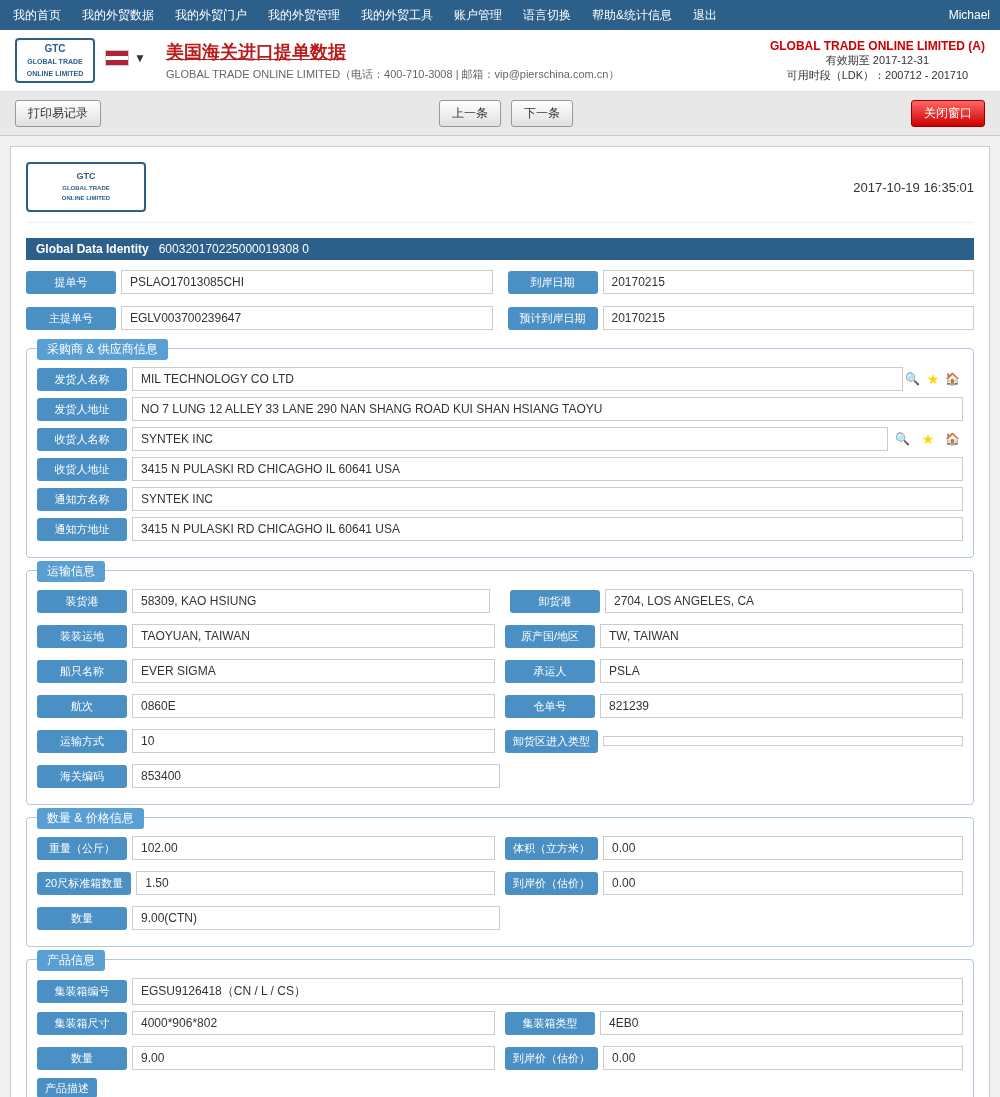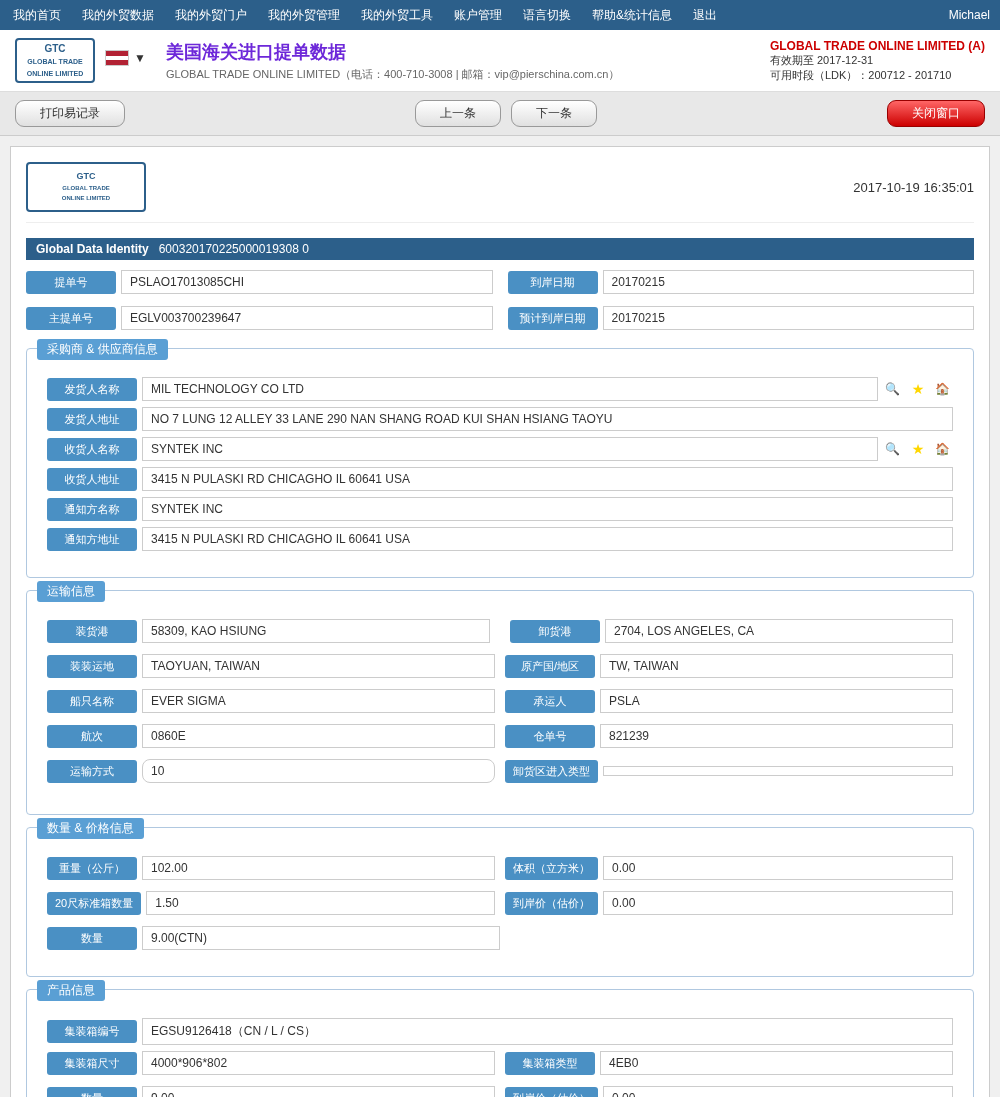--- a/index.html
+++ b/index.html
@@ -10,29 +10,29 @@
     .top-nav-left { display: flex; gap: 15px; }
     .top-nav-item { color: white; font-size: 12px; cursor: pointer; padding: 5px 3px; }
     .top-nav-right { color: white; font-size: 12px; }
     
     
     .header { background: white; display: flex; align-items: center; justify-content: space-between; padding: 8px 15px; border-bottom: 1px solid #ddd; }
     .header-logo { display: flex; align-items: center; }
     .logo-img { width: 80px; height: 45px; border: 2px solid #2c5f8a; border-radius: 4px; display: flex; align-items: center; justify-content: center; }
     .logo-text { font-size: 10px; color: #2c5f8a; font-weight: bold; text-align: center; line-height: 1.2; }
     .header-center { flex: 1; padding: 0 20px; }
-    .header-title { font-size: 18px; font-weight: bold; color: #6d28d9; }
+    .header-title { font-size: 18px; font-weight: bold; color: #b91c1c; text-decoration: underline; }
     .header-subtitle { font-size: 11px; color: #666; margin-top: 3px; }
-    .header-right { text-align: left; font-size: 11px; color: #333; }
+    .header-right { text-align: center; font-size: 11px; color: #333; }
     .flag-selector { display: flex; align-items: center; gap: 5px; margin-bottom: 5px; }
     .flag { width: 24px; height: 16px; background: linear-gradient(#B22234 33%, white 33%, white 66%, #B22234 66%); position: relative; border: 1px solid #ccc; }
     
     
     .toolbar { background: #e8e8e8; padding: 8px 15px; display: flex; align-items: center; justify-content: space-between; border-bottom: 1px solid #ccc; }
-    .btn { padding: 4px 24px; border: 1px solid #999; background: linear-gradient(#fff, #e0e0e0); cursor: pointer; border-radius: 9px; font-size: 12px; color: #333; }
+    .btn { padding: 4px 12px; border: 1px solid #999; background: linear-gradient(#fff, #e0e0e0); cursor: pointer; border-radius: 3px; font-size: 12px; color: #333; }
     .btn-red { background: linear-gradient(#ff6666, #cc0000); color: white; border-color: #990000; }
     .toolbar-center { display: flex; gap: 10px; }
     
     
     .main-content { background: white; margin: 10px; padding: 15px; border: 1px solid #ccc; }
     
     
     .doc-header { display: flex; align-items: center; justify-content: space-between; margin-bottom: 15px; padding-bottom: 10px; border-bottom: 1px solid #eee; }
     .doc-logo { width: 120px; height: 50px; border: 2px solid #2c5f8a; border-radius: 4px; display: flex; align-items: center; justify-content: center; }
     .doc-date { font-size: 13px; color: #333; }
@@ -41,21 +41,21 @@
     .gdi-bar { background: #2c5f8a; color: white; padding: 4px 10px; font-size: 12px; display: flex; align-items: center; gap: 10px; margin-bottom: 10px; }
     .gdi-label { font-weight: bold; }
     
     
     .form-row { display: flex; align-items: center; margin-bottom: 6px; }
     .field-label { background: #4a90c4; color: white; padding: 4px 8px; min-width: 90px; text-align: center; font-size: 11px; border-radius: 3px; margin-right: 5px; }
     .field-value { flex: 1; padding: 4px 8px; border: 1px solid #ccc; background: white; font-size: 12px; color: #333; }
     .icon-btn { width: 20px; height: 20px; cursor: pointer; display: inline-flex; align-items: center; justify-content: center; }
     .star-icon { color: gold; font-size: 14px; }
     
-    .section-wrapper { border: 1px solid #b0c8e0; border-radius: 4px; padding: 20px; margin-bottom: 12px; position: relative; }
+    .section-wrapper { border: 1px solid #b0c8e0; border-radius: 4px; padding: 10px; margin-bottom: 12px; position: relative; }
     .section-tag { position: absolute; top: -10px; left: 10px; background: white; }
     .section-tag-inner { background: #5a9fd4; color: white; padding: 2px 10px; border-radius: 3px; font-size: 12px; }
   </style>
 </head>
 <body>
 
 <div class="top-nav">
   <div class="top-nav-left">
     <span class="top-nav-item">我的首页</span>
     <span class="top-nav-item">我的外贸数据</span>
@@ -139,21 +139,21 @@
   </div>
 
   <div class="section-wrapper">
     <div class="section-tag">
       <div class="section-tag-inner">采购商 &amp; 供应商信息</div>
     </div>
     <div style="margin-top:8px;">
 
       <div class="form-row">
         <span class="field-label">发货人名称</span>
-        <div style="flex:1; display:flex; align-items:center; gap:5px;">
+        <div style="flex:1; display:flex; align-items:center; ">
           <span class="field-value" style="flex:1;">MIL TECHNOLOGY CO LTD</span>
           <span class="icon-btn">🔍</span>
           <span class="star-icon icon-btn">★</span>
           <span class="icon-btn">🏠</span>
         </div>
       </div>
 
       <div class="form-row">
         <span class="field-label">发货人地址</span>
         <span class="field-value" style="flex:1;">NO 7 LUNG 12 ALLEY 33 LANE 290 NAN SHANG ROAD KUI SHAN HSIANG TAOYU</span>
@@ -227,26 +227,30 @@
           <span class="field-value" style="flex:1;">0860E</span>
         </div>
         <div class="form-row" style="flex:1;">
           <span class="field-label">仓单号</span>
           <span class="field-value" style="flex:1;">821239</span>
         </div>
       </div>
       <div style="display:flex; gap:10px; margin-bottom:5px;">
         <div class="form-row" style="flex:1;">
           <span class="field-label">运输方式</span>
-          <span class="field-value" style="flex:1;border-radius:8px;">10</span>
+          <span class="field-value" style="flex:1;">10</span>
         </div>
         <div class="form-row" style="flex:1;">
           <span class="field-label">卸货区进入类型</span>
           <span class="field-value" style="flex:1;"></span>
         </div>
+      </div>
+      <div class="form-row" style="flex:1; max-width:50%;">
+        <span class="field-label">海关编码</span>
+        <span class="field-value" style="flex:1;">853400</span>
       </div>
     </div>
   </div>
 
   <div class="section-wrapper">
     <div class="section-tag">
       <div class="section-tag-inner">数量 &amp; 价格信息</div>
     </div>
     <div style="margin-top:8px;">
       <div style="display:flex; gap:10px; margin-bottom:5px;">

